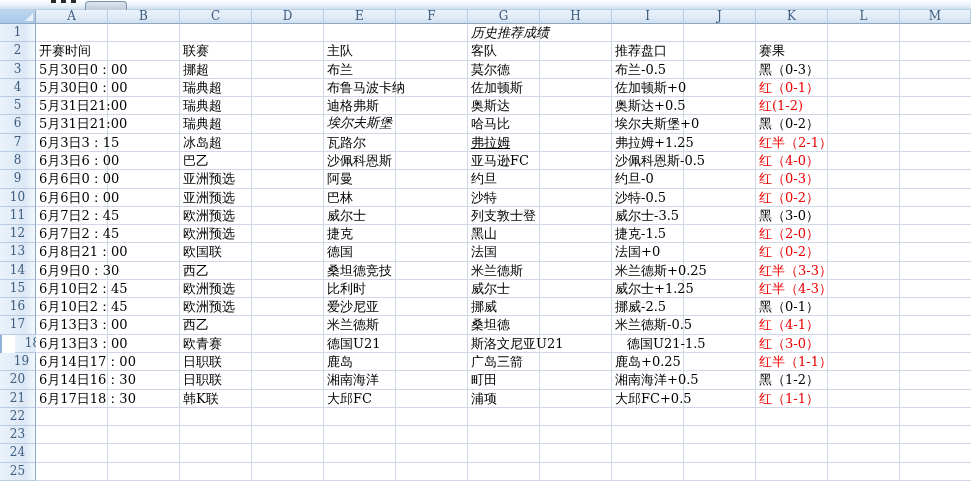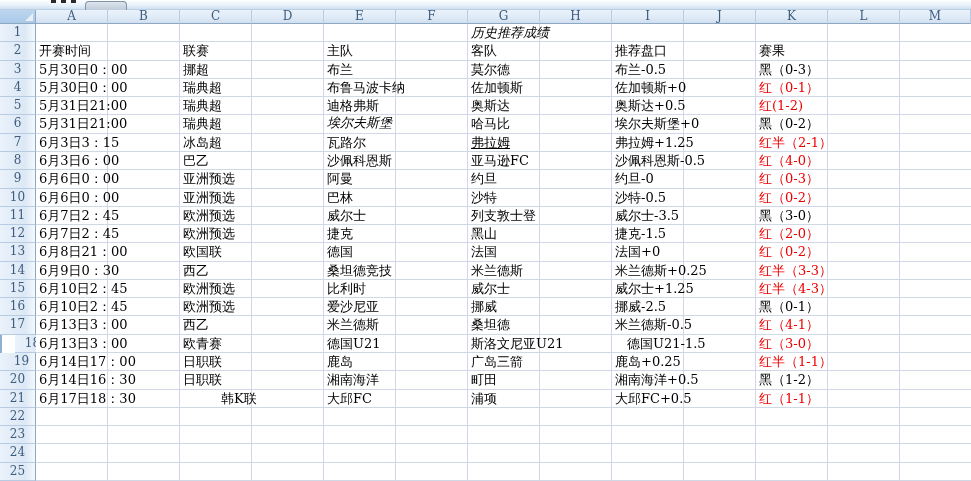--- a/index.html
+++ b/index.html
@@ -227,19 +227,19 @@
       <div class="cell" style="left: 435px; top: 329.04px;">广岛三箭</div>
       <div class="cell" style="left: 579px; top: 329.04px;">鹿岛+0.25</div>
       <div class="cell" style="left: 723px; top: 329.04px; color: rgb(238, 0, 0);">红半（1-1）</div>
       <div class="cell" style="left: 3px; top: 347.32px;">6月14日16：30</div>
       <div class="cell" style="left: 147px; top: 347.32px;">日职联</div>
       <div class="cell" style="left: 291px; top: 347.32px;">湘南海洋</div>
       <div class="cell" style="left: 435px; top: 347.32px;">町田</div>
       <div class="cell" style="left: 579px; top: 347.32px;">湘南海洋+0.5</div>
       <div class="cell" style="left: 723px; top: 347.32px; color: rgb(0, 0, 0);">黑（1-2）</div>
       <div class="cell" style="left: 3px; top: 365.6px;">6月17日18：30</div>
-      <div class="cell" style="left: 147px; top: 365.6px; margin-left: 38px;">韩K联</div>
+      <div class="cell" style="left: 147px; top: 365.6px;">韩K联</div>
       <div class="cell" style="left: 291px; top: 365.6px;">大邱FC</div>
       <div class="cell" style="left: 435px; top: 365.6px;">浦项</div>
       <div class="cell" style="left: 579px; top: 365.6px;">大邱FC+0.5</div>
       <div class="cell" style="left: 723px; top: 365.6px; color: rgb(238, 0, 0);">红（1-1）</div>
     </div>
 </div>
 
 </body></html>

